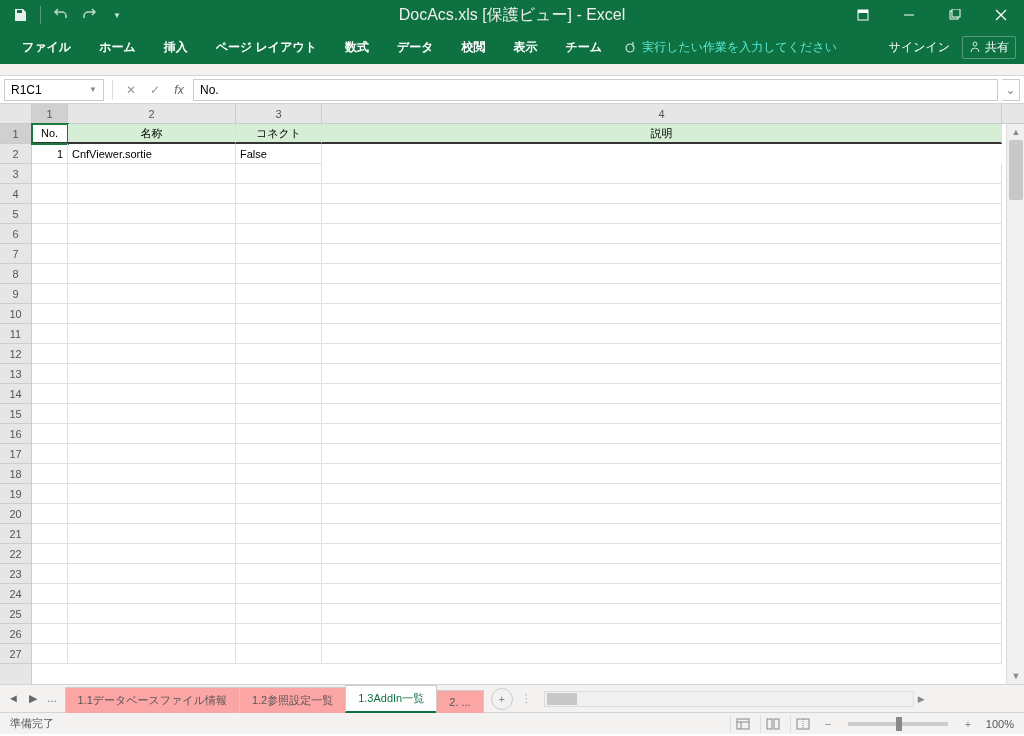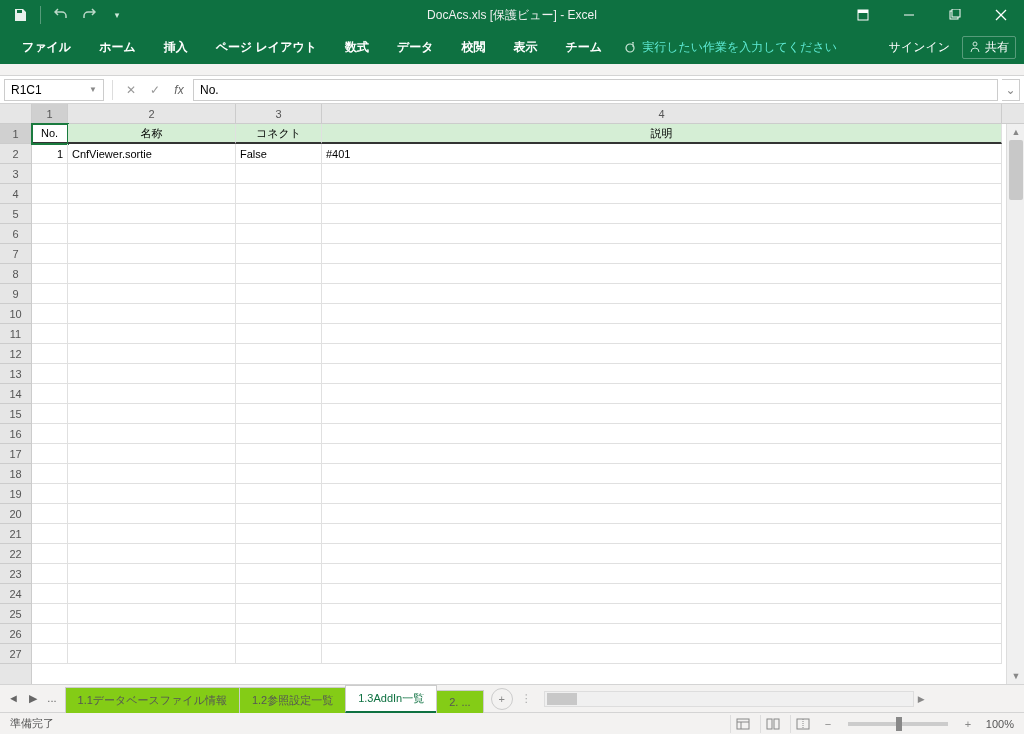--- a/index.html
+++ b/index.html
@@ -2,21 +2,21 @@
 <html><head>
 <meta charset="utf-8">
 <style>
 * { margin: 0; padding: 0; box-sizing: border-box; font-family: "Segoe UI", "Yu Gothic", sans-serif; }
 body { width: 1024px; height: 736px; overflow: hidden; background: #fff; font-size: 12px; }
 
 .titlebar { height: 30px; background: #0e7141; display: flex; align-items: center; color: #fff; position: relative; }
 .qat { display: flex; align-items: center; gap: 4px; padding-left: 8px; }
 .qat-btn { width: 24px; height: 24px; display: flex; align-items: center; justify-content: center; cursor: pointer; }
 .qat-sep { width: 1px; height: 18px; background: rgba(255,255,255,0.3); margin: 0 4px; }
-.title-text { position: absolute; left: 50%; transform: translateX(-50%); font-size: 12px; color: #f0f0f0; }
+.title-text { position: absolute; left: 50%; transform: translateX(-50%); font-size: 16px; color: #f0f0f0; }
 .win-ctrls { margin-left: auto; display: flex; }
 .win-btn { width: 46px; height: 30px; display: flex; align-items: center; justify-content: center; cursor: pointer; }
 
 .ribbon { height: 34px; background: #0e7141; display: flex; align-items: center; padding: 0 8px; color: #fff; font-size: 12px; }
 .tab { padding: 0 14px; height: 34px; display: flex; align-items: center; cursor: pointer; font-weight: bold; }
 .tell-me { display: flex; align-items: flex-end; margin-left: 8px; color: #5eead4; }
 .ribbon-right { margin-left: auto; display: flex; align-items: center; gap: 12px; }
 .share-btn { display: flex; align-items: center; gap: 4px; padding: 2px 6px; border: 1px solid rgba(255,255,255,0.3); border-radius: 2px; }
 
 .ribbon-body { height: 12px; background: #f3f2f1; border-bottom: 1px solid #d4d4d4; }
@@ -44,21 +44,21 @@
 .hdr-cell { background: #d5eed5; border-bottom: 2px solid #333; justify-content: center; font-size: 11px; }
 .selected { outline: 2px solid #1a7a3e; outline-offset: -1px; background: #fff; }
 .vscroll { width: 18px; background: #f0f0f0; border-left: 1px solid #ddd; position: relative; }
 .vthumb { position: absolute; top: 16px; left: 2px; width: 14px; height: 60px; background: #c8c8c8; border-radius: 2px; }
 .varrow { position: absolute; left: 0; width: 18px; height: 16px; display: flex; align-items: center; justify-content: center; color: #888; font-size: 9px; }
 
 .sheet-bar { height: 28px; display: flex; align-items: center; border-top: 1px solid #d4d4d4; background: #f3f2f1; font-size: 11px; }
 .sheet-nav { display: flex; padding: 0 8px; gap: 10px; color: #666; }
 .sheet-nav span { cursor: pointer; }
 .sheet-tabs { display: flex; align-items: flex-end; height: 28px; }
-.sheet-tab { padding: 5px 12px; background: #84cc16; border: 1px solid #ccc; border-bottom: none; margin-right: -1px; cursor: pointer; color: #555; }
+.sheet-tab { padding: 5px 12px; background: #fca5a5; border: 1px solid #ccc; border-bottom: none; margin-right: -1px; cursor: pointer; color: #555; }
 .sheet-tab.active { background: #fff; color: #0e7141; font-weight: 500; border-bottom: 2px solid #0e7141; }
 .add-sheet { width: 22px; height: 22px; border: 1px solid #ccc; border-radius: 50%; display: flex; align-items: center; justify-content: center; margin-left: 8px; color: #888; cursor: pointer; }
 .hscroll-wrap { flex: 1; display: flex; align-items: center; margin-left: 12px; }
 .hscroll { flex: 1; height: 16px; background: #f0f0f0; border: 1px solid #ddd; position: relative; margin-right: 4px; max-width: 370px; }
 .hthumb { position: absolute; left: 2px; top: 1px; height: 12px; width: 30px; background: #c8c8c8; }
 
 .status-bar { height: 22px; background: #f3f2f1; border-top: 1px solid #d4d4d4; display: flex; align-items: center; padding: 0 10px; font-size: 11px; color: #555; }
 .status-right { margin-left: auto; display: flex; align-items: center; gap: 4px; }
 .view-btn { width: 26px; height: 18px; display: flex; align-items: center; justify-content: center; border-left: 1px solid #ddd; cursor: pointer; }
 .zoom-slider { width: 100px; height: 4px; background: #ccc; position: relative; margin: 0 8px; }
@@ -212,21 +212,20 @@
       <div class="row">
         <div class="cell hdr-cell selected" style="width: 36px;">No.</div>
         <div class="cell hdr-cell" style="width: 168px;">名称</div>
         <div class="cell hdr-cell" style="width: 86px;">コネクト</div>
         <div class="cell hdr-cell" style="width: 680px;">説明</div>
       </div>
       <div class="row">
         <div class="cell" style="width: 36px; justify-content: flex-end;">1</div>
         <div class="cell" style="width: 168px;">CnfViewer.sortie</div>
         <div class="cell" style="width: 86px;">False</div>
-        <div class="cell" style="width: 680px;">#401</div>
       </div>
       <div class="row">
         <div class="cell" style="width: 36px;"></div>
         <div class="cell" style="width: 168px;"></div>
         <div class="cell" style="width: 86px;"></div>
         <div class="cell" style="width: 680px;"></div>
       </div>
       <div class="row">
         <div class="cell" style="width: 36px;"></div>
         <div class="cell" style="width: 168px;"></div>

